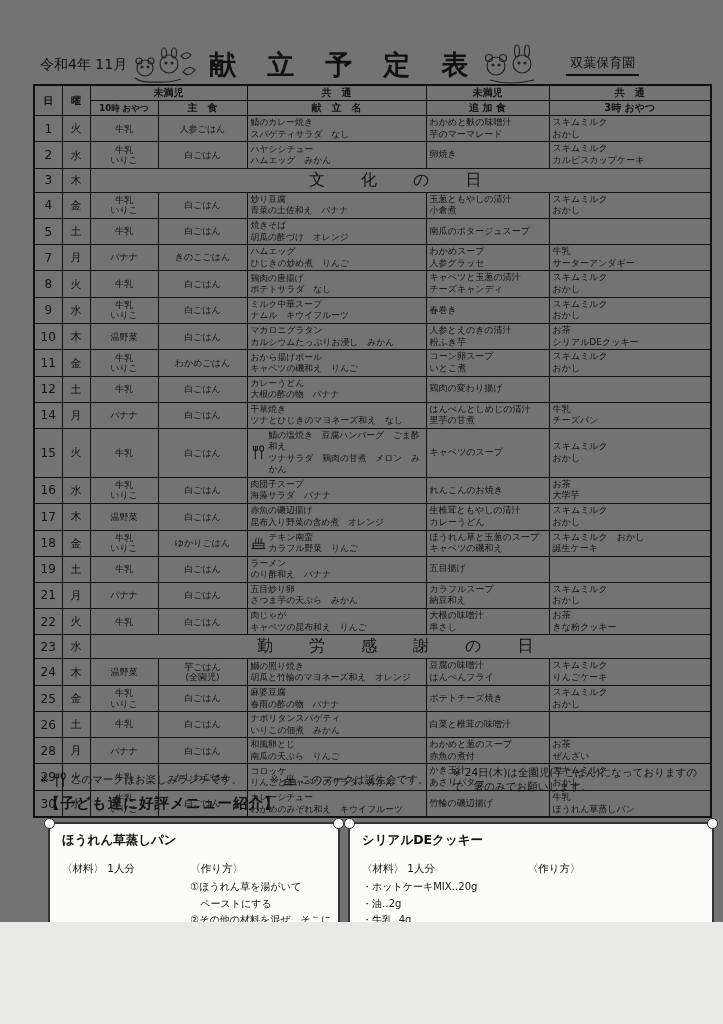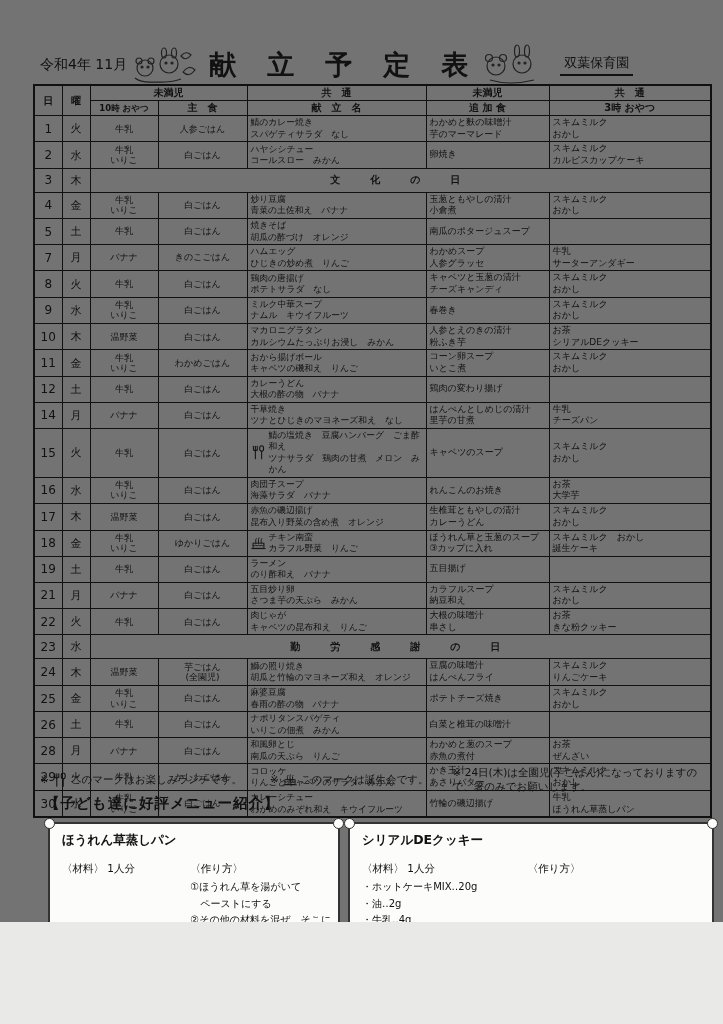--- a/index.html
+++ b/index.html
@@ -11,41 +11,41 @@
   }
   .page{
     position:relative;width:723px;height:922px;
     background:#737373;overflow:hidden;
   }
   
   .hdr{position:absolute;top:42px;left:40px;right:18px;height:46px;display:flex;align-items:center;}
   .hdr-date{font-size:14px;white-space:nowrap;data:;}
   .clip{flex:0 0 auto;margin:0 4px;}
   .hdr-title{font-size:27px;font-weight:bold;letter-spacing:2px;white-space:nowrap;margin:0 8px;}
-  .hdr-school{font-size:13px;border-bottom:2px solid #111;padding:0 4px 2px 4px;margin-left:16px;white-space:nowrap;}
+  .hdr-school{font-size:13px;border-bottom:2px solid #111;padding:0 4px 2px 4px;margin-left:22px;white-space:nowrap;}
   
   table.menu{
     position:absolute;left:33px;top:84px;width:677px;
     border-collapse:collapse;table-layout:fixed;
     border:2px solid #111;
   }
   table.menu th,table.menu td{
     border:1px solid #111;
     padding:1px 3px;vertical-align:middle;
     overflow:hidden;
   }
   table.menu thead th{font-size:10px;font-weight:bold;text-align:center;padding:0 2px;height:14px;line-height:1.2;}
   td.c-day{font-size:12px;text-align:center;padding:0;}
   td.c-week{font-size:11px;text-align:center;padding:0;}
   td.c-snack10,td.c-staple{font-size:9px;text-align:center;white-space:pre-line;line-height:1.15;}
   td.c-menu,td.c-extra,td.c-snack3{font-size:9px;line-height:1.3;white-space:pre-line;text-align:left;}
   td.c-menu{font-size:8.8px;}
   tr.data-row{height:23px;}
   tr.holiday-row{height:24px;}
-  td.c-holiday{font-size:10px;font-weight:bold;text-align:center;letter-spacing:10px;}
+  td.c-holiday{font-size:16px;font-weight:normal;text-align:center;letter-spacing:10px;}
   .menu-flex{display:flex;align-items:center;gap:3px;}
   .mark-ico{flex:0 0 auto;width:15px;height:19px;}
   .mark-ico svg{width:15px;height:19px;display:block;}
   .mlines{white-space:pre-line;}
   
   .notes{position:absolute;left:40px;top:766px;width:670px;display:flex;font-size:10.5px;line-height:1.3;}
   .note{display:flex;align-items:center;gap:4px;white-space:nowrap;}
   .note .mark-ico{width:14px;height:18px;}
   .note .mark-ico svg{width:14px;height:18px;}
   .note1{margin-right:28px;}
@@ -188,21 +188,21 @@
           <td class="c-snack3">スキムミルク
 おかし</td>
         </tr>
         <tr class="data-row">
           <td class="c-day">2</td>
           <td class="c-week">水</td>
           <td class="c-snack10">牛乳
 いりこ</td>
           <td class="c-staple">白ごはん</td>
           <td class="c-menu">ハヤシシチュー
-コールスロー　みかん</td>
+ハムエッグ　みかん</td>
           <td class="c-extra">卵焼き</td>
           <td class="c-snack3">スキムミルク
 カルピスカップケーキ</td>
         </tr>
         <tr class="holiday-row">
           <td class="c-day">3</td>
           <td class="c-week">木</td>
           <td class="c-holiday" colspan="5">文　化　の　日</td>
         </tr>
         <tr class="data-row">
@@ -352,21 +352,21 @@
           <td class="c-day">18</td>
           <td class="c-week">金</td>
           <td class="c-snack10">牛乳
 いりこ</td>
           <td class="c-staple">ゆかりごはん</td>
           <td class="c-menu"><div class="menu-flex"><span class="mark-ico"><svg viewBox="0 0 22 22">
                   <use href="#sym-cake"></use>
                 </svg></span><span class="mlines">チキン南蛮
 カラフル野菜　りんご</span></div></td>
           <td class="c-extra">ほうれん草と玉葱のスープ
-③カップに入れ</td>
+キャベツの磯和え</td>
           <td class="c-snack3">スキムミルク　おかし
 誕生ケーキ</td>
         </tr>
         <tr class="data-row">
           <td class="c-day">19</td>
           <td class="c-week">土</td>
           <td class="c-snack10">牛乳</td>
           <td class="c-staple">白ごはん</td>
           <td class="c-menu">ラーメン
 のり酢和え　バナナ</td>

